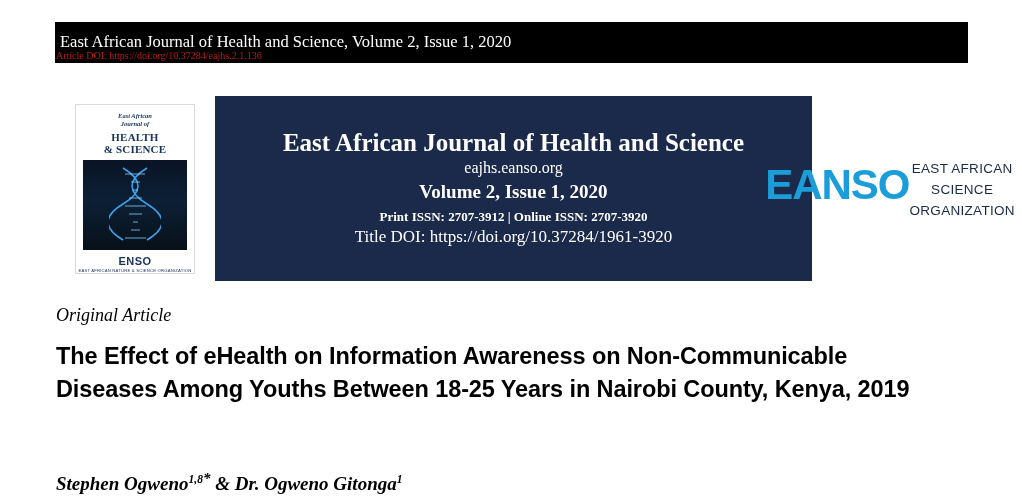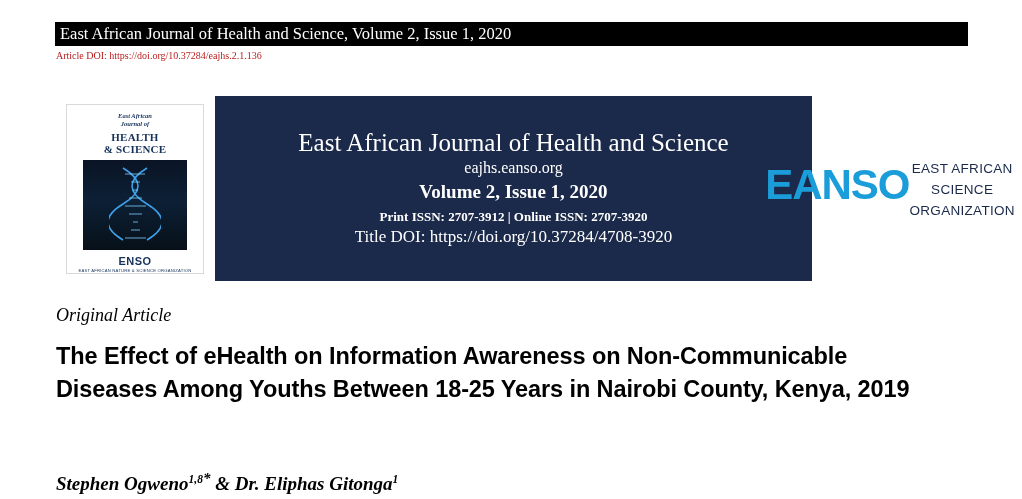--- a/index.html
+++ b/index.html
@@ -22,21 +22,21 @@
     height: 499px;
     background: #ffffff;
   }
 
   
   .runninghead-bar {
     position: absolute;
     left: 55px;
     top: 22px;
     width: 913px;
-    height: 24px;
+    height: 41px;
     background: #000000;
     display: flex;
     align-items: center;
   }
   .runninghead-text {
     color: #ffffff;
     font-family: "Liberation Serif", serif;
     font-size: 16.5px;
     line-height: 1;
     padding-left: 5px;
@@ -68,21 +68,21 @@
   .cover-panel {
     width: 160px;
     height: 185px;
     background: #ffffff;
     display: flex;
     align-items: center;
     justify-content: center;
     flex: 0 0 160px;
   }
   .cover {
-    width: 138px;
+    width: 120px;
     height: 170px;
     background: #ffffff;
     border: 1px solid #d9d9d9;
     display: flex;
     flex-direction: column;
     align-items: center;
     box-sizing: border-box;
     padding-top: 7px;
   }
   .cover-top-text {
@@ -147,21 +147,21 @@
     display: flex;
     flex-direction: column;
     align-items: center;
     justify-content: center;
     text-align: center;
     padding: 6px 10px;
     box-sizing: border-box;
   }
   .navy-title {
     font-family: "Liberation Serif", serif;
-    font-weight: normal;
+    font-weight: bold;
     font-size: 25px;
     line-height: 1.15;
   }
   .navy-url {
     font-family: "Liberation Serif", serif;
     font-size: 16px;
     line-height: 1.2;
     margin-bottom: 4px;
   }
   .navy-volume {
@@ -304,34 +304,34 @@
           <div class="cover-foot-sub">EAST AFRICAN NATURE &amp; SCIENCE ORGANIZATION</div>
         </div>
       </div>
     </div>
 
     <div class="navy-panel">
       <div class="navy-title">East African Journal of Health and Science</div>
       <div class="navy-url">eajhs.eanso.org</div>
       <div class="navy-volume">Volume 2, Issue 1, 2020</div>
       <div class="navy-issn">Print ISSN: 2707-3912 | Online ISSN: 2707-3920</div>
-      <div class="navy-titledoi">Title DOI: https://doi.org/10.37284/4708-3920</div>
+      <div class="navy-titledoi">Title DOI: https://doi.org/10.37284/1961-3920</div>
     </div>
 
     <div class="enso-panel">
       <div class="enso-logo">EANSO</div>
       <div class="enso-sub">
         <div>EAST AFRICAN</div>
         <div>SCIENCE</div>
         <div>ORGANIZATION</div>
       </div>
     </div>
   </div>
 
   <div class="article-type">Original Article</div>
 
   <div class="article-title">The Effect of eHealth on Information Awareness on Non-Communicable Diseases Among Youths Between 18-25 Years in Nairobi County, Kenya, 2019</div>
 
   <div class="authors">
-    <span>Stephen Ogweno</span><sup>1,8</sup><span class="aff-star">*</span><span> &amp; </span><span>Dr. Eliphas Gitonga</span><sup>1</sup>
+    <span>Stephen Ogweno</span><sup>1,8</sup><span class="aff-star">*</span><span> &amp; </span><span>Dr. Ogweno Gitonga</span><sup>1</sup>
   </div>
 
 </div>
 
 </body></html>

